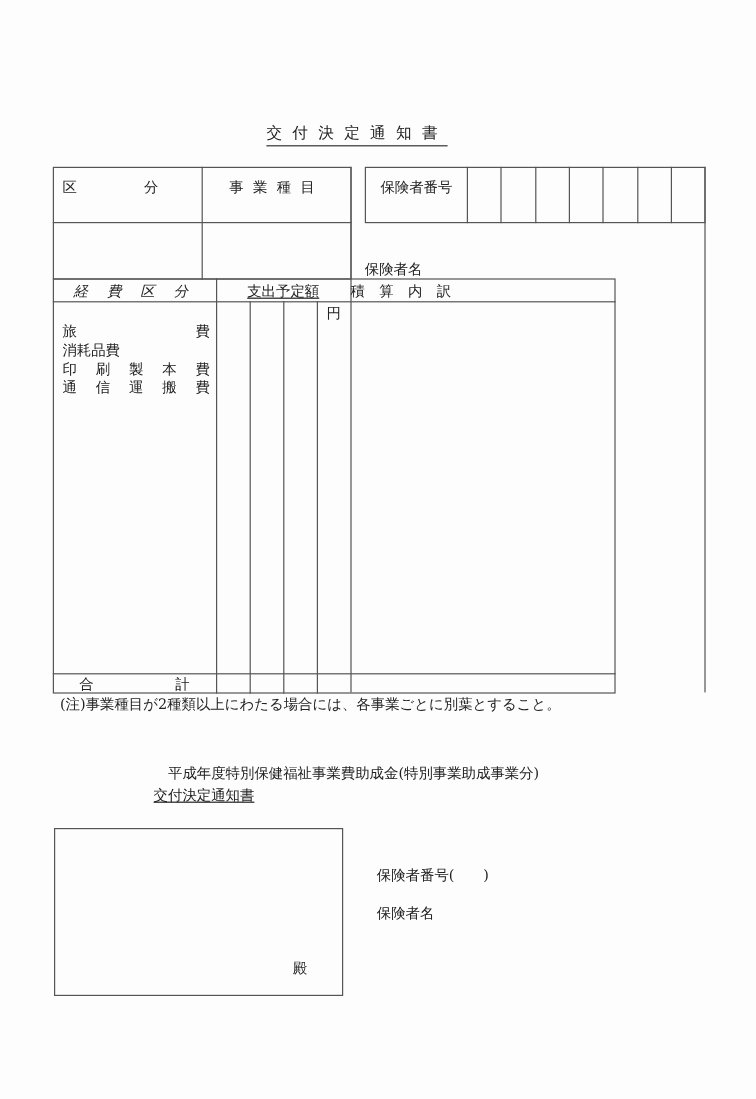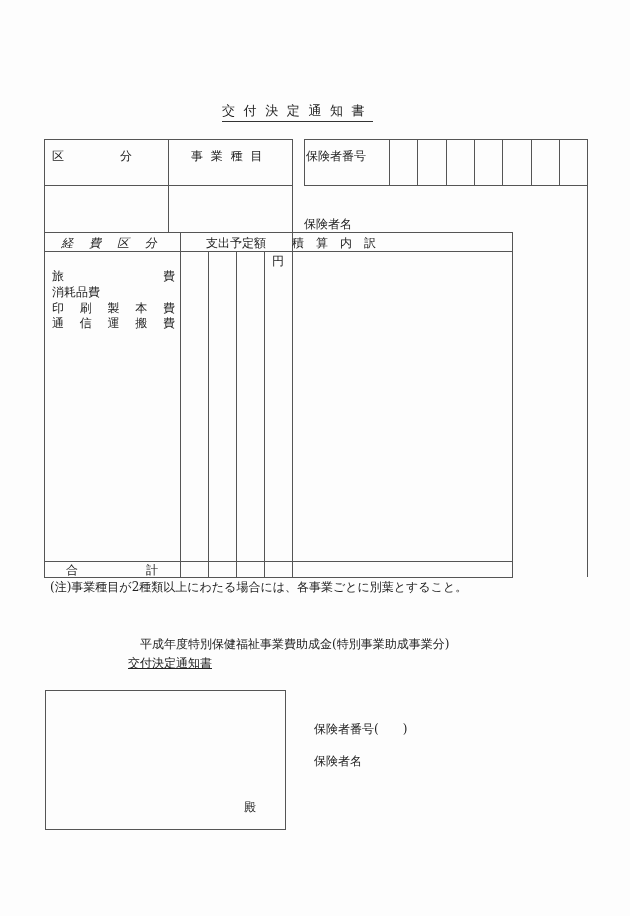--- a/index.html
+++ b/index.html
@@ -31,21 +31,21 @@
   <div class="abs" style="left:50px;top:190px;width:112px;height:38px;"></div>
   <div class="abs" style="left:174px;top:190px;width:112px;height:38px;"></div>
 </div>
 
 <div class="line-v" style="left:292px;top:139px;height:438px;"></div>
 
 <div class="line-v" style="left:587px;top:139px;height:438px;"></div>
 
 <div>
   <div class="box" style="left:304px;top:139px;width:284px;height:47px;"></div>
-  <div class="txt" style="left:306px;top:149px;">保険者番号</div>
+  <div class="txt" style="left:317px;top:149px;">保険者番号</div>
   <div class="line-v" style="left:389px;top:139px;height:47px;"></div>
   <div class="line-v" style="left:417px;top:139px;height:47px;"></div>
   <div class="line-v" style="left:446px;top:139px;height:47px;"></div>
   <div class="line-v" style="left:474px;top:139px;height:47px;"></div>
   <div class="line-v" style="left:502px;top:139px;height:47px;"></div>
   <div class="line-v" style="left:531px;top:139px;height:47px;"></div>
   <div class="line-v" style="left:559px;top:139px;height:47px;"></div>
   <div class="abs" style="left:390px;top:140px;width:27px;height:45px;"></div>
   <div class="abs" style="left:418px;top:140px;width:28px;height:45px;"></div>
   <div class="abs" style="left:447px;top:140px;width:27px;height:45px;"></div>
@@ -60,21 +60,21 @@
 <div>
   <div class="box" style="left:44px;top:232px;width:469px;height:346px;"></div>
   <div class="line-h" style="left:44px;top:251px;width:469px;"></div>
   <div class="line-h" style="left:44px;top:561px;width:469px;"></div>
   <div class="line-v" style="left:180px;top:232px;height:346px;"></div>
   <div class="line-v" style="left:208px;top:251px;height:327px;"></div>
   <div class="line-v" style="left:236px;top:251px;height:327px;"></div>
   <div class="line-v" style="left:264px;top:251px;height:327px;"></div>
 
   <div class="txt" style="left:44px;top:236px;width:136px;text-align:center;letter-spacing:6px;font-style:italic;">経 費 区 分</div>
-  <div class="txt" style="left:180px;top:236px;width:112px;text-align:center;">支出予定額</div>
+  <div class="txt" style="left:180px;top:236px;width:112px;text-align:center;text-decoration:underline;">支出予定額</div>
   <div class="txt" style="left:292px;top:236px;width:220px;text-align:left;">積　算　内　訳</div>
 
   <div class="txt" style="left:272px;top:254px;">円</div>
 
   <div class="txt spread" style="left:52px;top:269px;width:123px;">
     <span>旅</span>
     <span>費</span>
   </div>
   <div class="txt" style="left:52px;top:285px;">消耗品費</div>
   <div class="txt spread" style="left:52px;top:301px;width:123px;">

